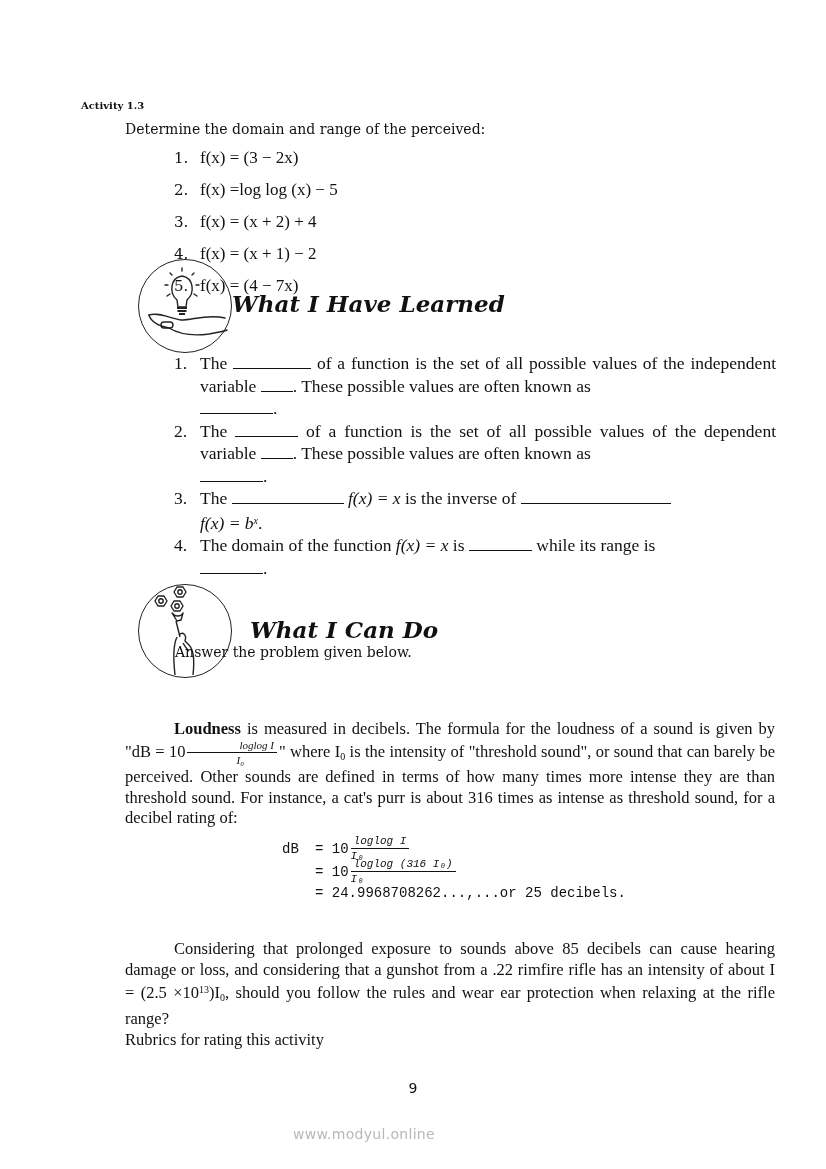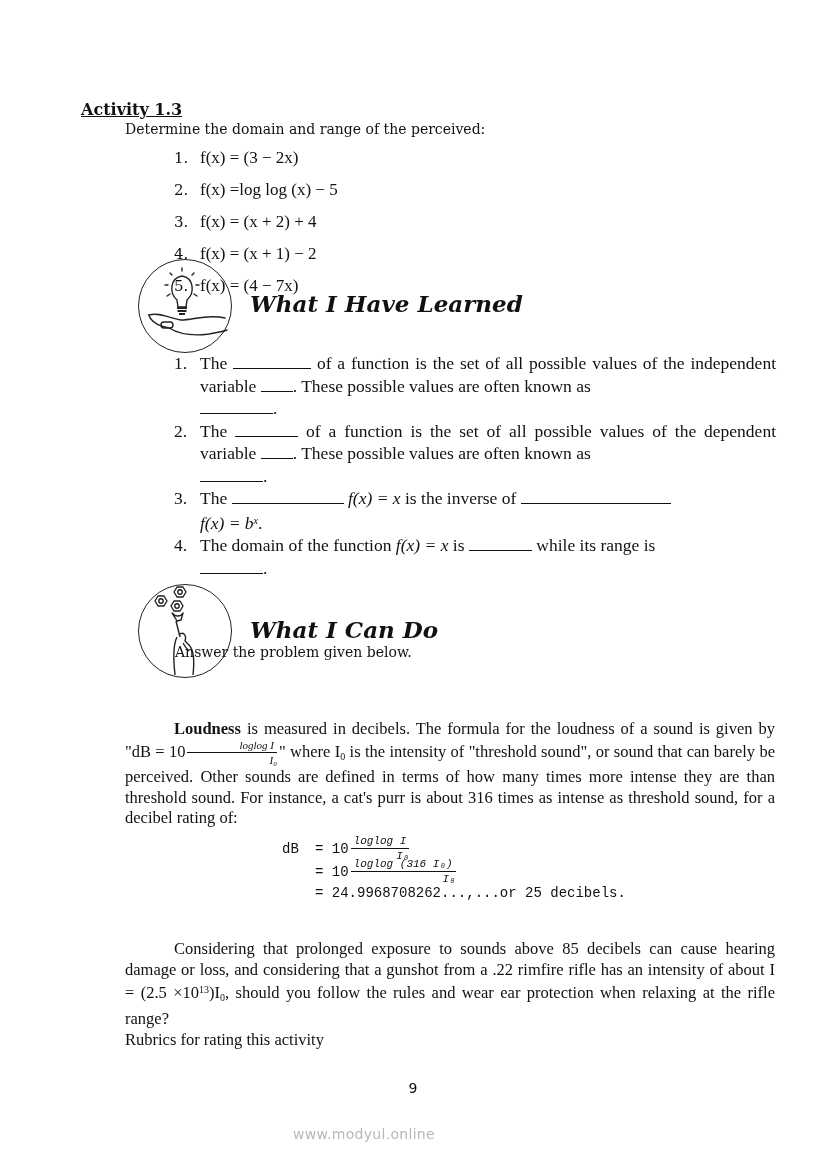--- a/index.html
+++ b/index.html
@@ -1,39 +1,39 @@
 <!DOCTYPE html>
 <html><head>
   <meta charset="utf-8">
   <style>
     html, body { margin: 0; padding: 0; background: #ffffff; }
     body {
       width: 826px; height: 1169px; position: relative; overflow: hidden;
       font-family: "DejaVu Serif", serif; color: #111;
     }
     .abs { position: absolute; }
-    .activity-title { left: 81px; top: 100px; font-size: 16px; font-weight: bold; text-decoration: underline; }
+    .activity-title { left: 81px; top: 100px; font-size: 10px; font-weight: bold; }
     .instruction { left: 125px; top: 121px; font-size: 14px; }
     .fx-list { left: 174px; top: 142px; font-size: 15px; line-height: 32px; margin: 0; padding: 0; list-style: none; font-family: "DejaVu Serif", serif; }
     .fx-list li { white-space: nowrap; }
     .fx-list .num { display: inline-block; width: 26px; }
     .fx-list .expr { font-family: "Liberation Serif", serif; font-size: 17px; }
 
     .icon-circle { width: 94px; height: 94px; border: 1.5px solid #222; border-radius: 50%; box-sizing: border-box; }
     .section-heading { font-family: "DejaVu Serif", serif; font-weight: bold; font-style: italic; font-size: 23px; color: #111; }
 
     .learned-list { left: 174px; top: 352px; width: 602px; font-family: "Liberation Serif", serif; font-size: 17.5px; line-height: 22.5px; }
     .learned-item { position: relative; padding-left: 26px; text-align: justify; text-align-last: left; margin-bottom: 0; }
     .learned-item .n { position: absolute; left: 0; top: 0; }
     .blank { display: inline-block; border-bottom: 1px solid #111; height: 14px; vertical-align: baseline; }
 
     .answer-line { left: 175px; top: 644px; font-size: 14px; }
 
     .para { left: 125px; width: 650px; font-family: "Liberation Serif", serif; font-size: 16.5px; line-height: 20.6px; text-align: justify; }
-    .frac { display: inline-block; vertical-align: middle; text-align: right; font-size: 11px; line-height: 11px; margin: 0 2px; }
+    .frac { display: inline-block; vertical-align: middle; text-align: left; font-size: 11px; line-height: 11px; margin: 0 2px; }
     .frac .top { display: block; border-bottom: 1px solid #111; padding: 0 3px 1px; font-style: italic; }
     .frac .bot { display: block; padding-top: 2px; font-style: italic; }
     .sub { font-size: 10px; vertical-align: -3px; }
     .sup { font-size: 10px; vertical-align: 5px; }
 
     .calc { left: 282px; top: 836px; font-family: Liberation Mono, monospace; font-size: 14px; }
     .calc-row { position: relative; height: 20px; white-space: nowrap; }
     .calc .lhs { display: inline-block; width: 33px; }
 
     .page-number { left: 0; width: 826px; top: 1080px; text-align: center; font-family: "DejaVu Sans", sans-serif; font-size: 14px; color: #111; }
@@ -61,21 +61,21 @@
       <path d="M10 55 C12 62 20 66 30 68 C40 74 55 76 70 74 C78 72 84 72 88 70"></path>
       <rect x="22" y="62" width="12" height="6" rx="3"></rect>
     </g>
     <g fill="#222">
         <rect x="38" y="47" width="10" height="2"></rect>
         <rect x="38.5" y="50" width="9" height="2"></rect>
         <rect x="40" y="53" width="6" height="2"></rect>
       </g>
   </svg>
 </div>
-<div class="abs section-heading" style="left:250px; top:290px;">What I Have Learned</div>
+<div class="abs section-heading" style="left:232px; top:290px;">What I Have Learned</div>
 
 <div class="abs learned-list">
   <div class="learned-item">
     <span class="n">1.</span>
     <span>The</span>
     <span class="blank" style="width:78px"></span>
     <span>of a function is the set of all possible values of the independent variable</span>
     <span class="blank" style="width:32px"></span><span>. These possible values are often known as</span>
     <br><span class="blank" style="width:73px"></span><span>.</span>
   </div>

